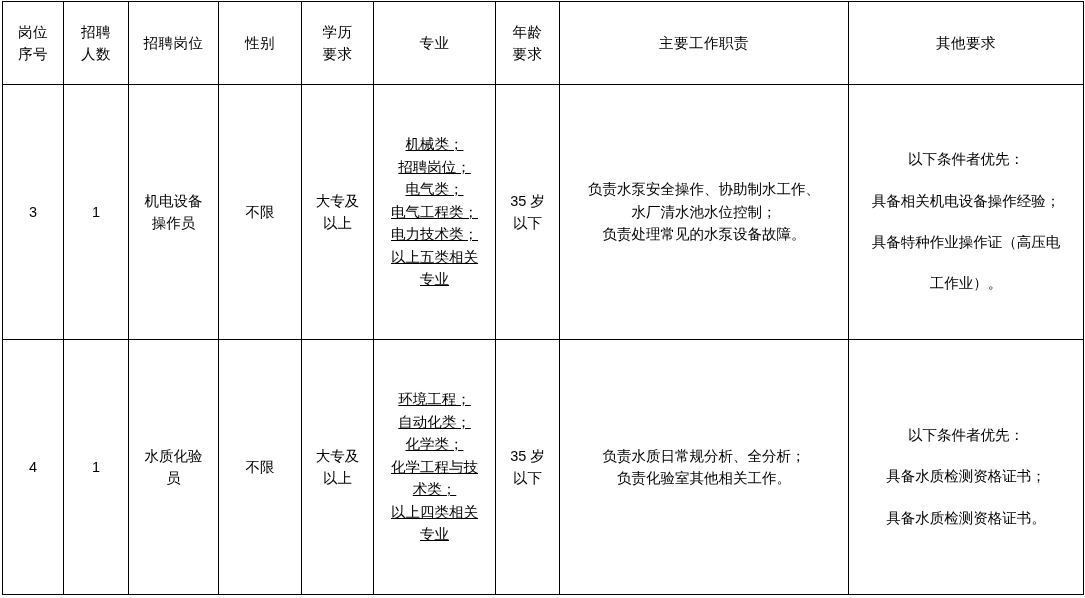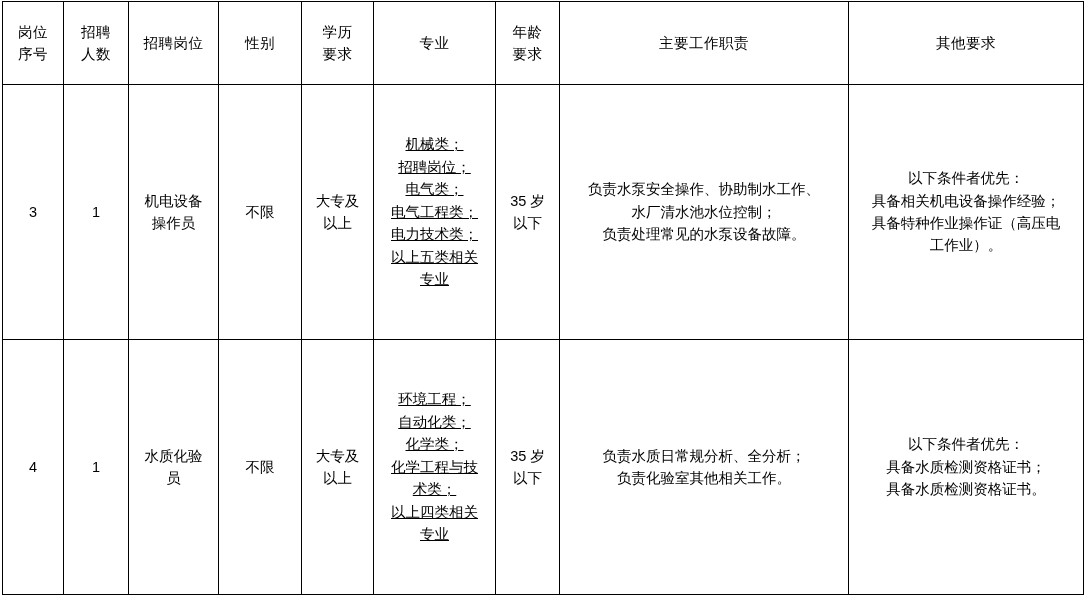--- a/index.html
+++ b/index.html
@@ -69,21 +69,21 @@
     text-align: center;
     line-height: 2.45;
     font-size: 14.5px;
   }
   .major-list .ml-item { display: block; white-space: nowrap; text-decoration: underline; }
   .two-line { line-height: 1.7; }
   .two-line span { display: block; }
   .age-cell { line-height: 1.7; }
   .age-cell span { display: block; text-align: center; }
   .duty-line { display: block; white-space: nowrap; }
-  .other-line { display: block; white-space: nowrap; }
+  .other-line { display: block; white-space: nowrap; margin-top: 19px; }
 </style>
 </head>
 <body>
 
 <div class="sheet">
   <table class="recruit">
     <colgroup>
       <col class="c0">
         <col class="c1">
         <col class="c2">

